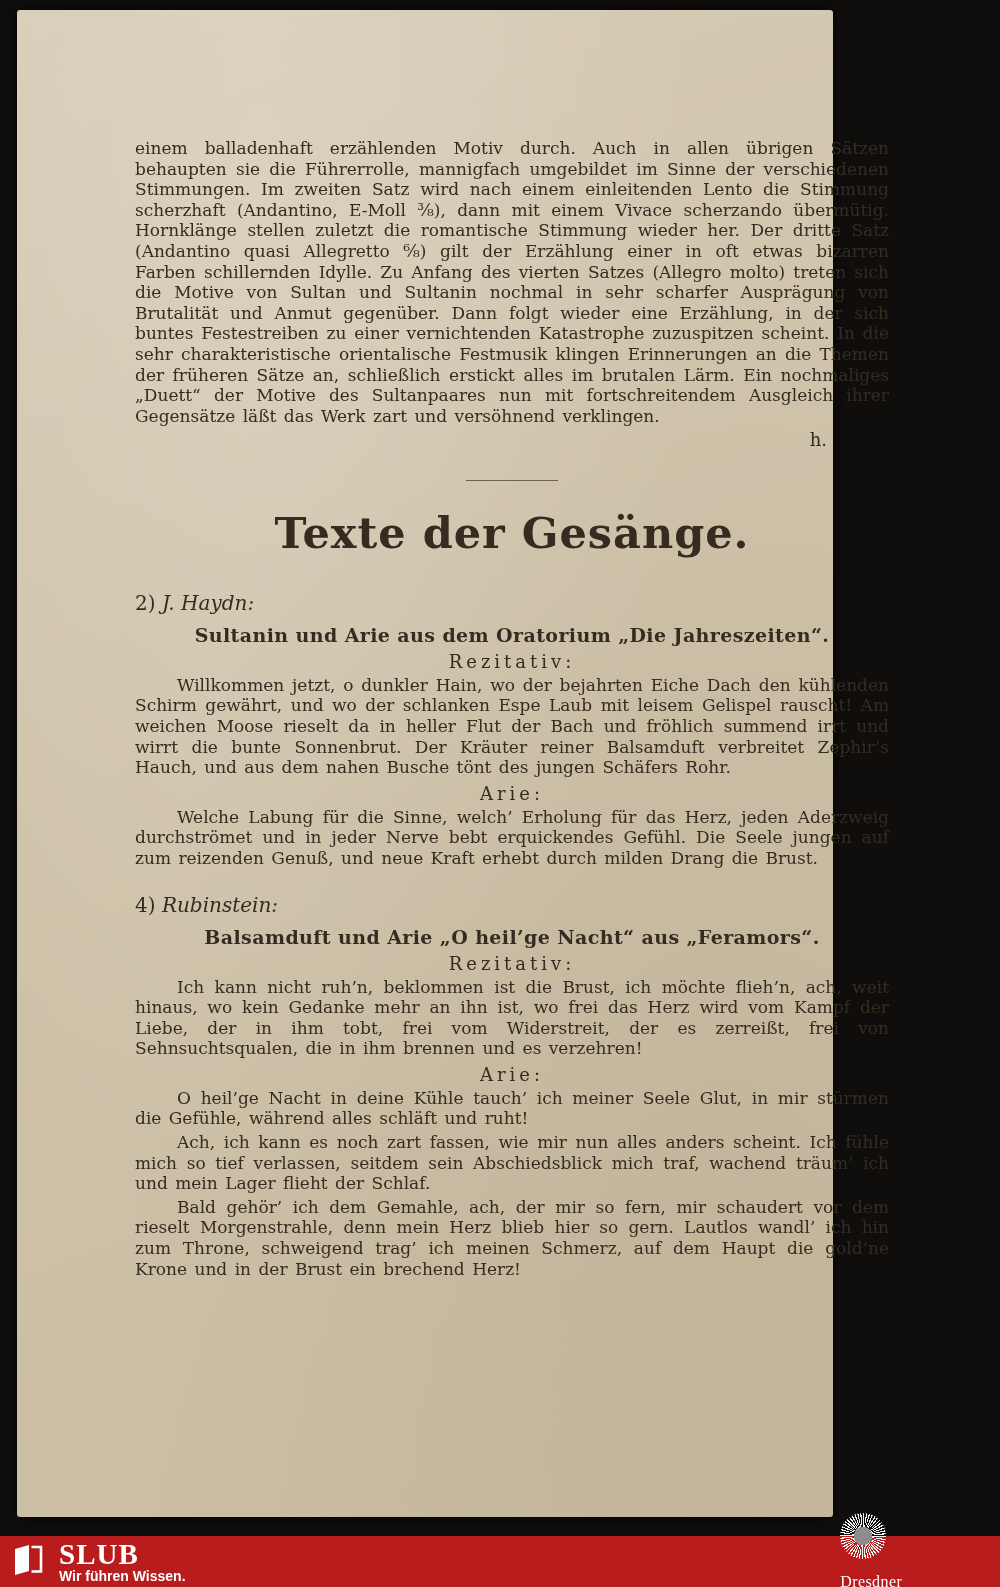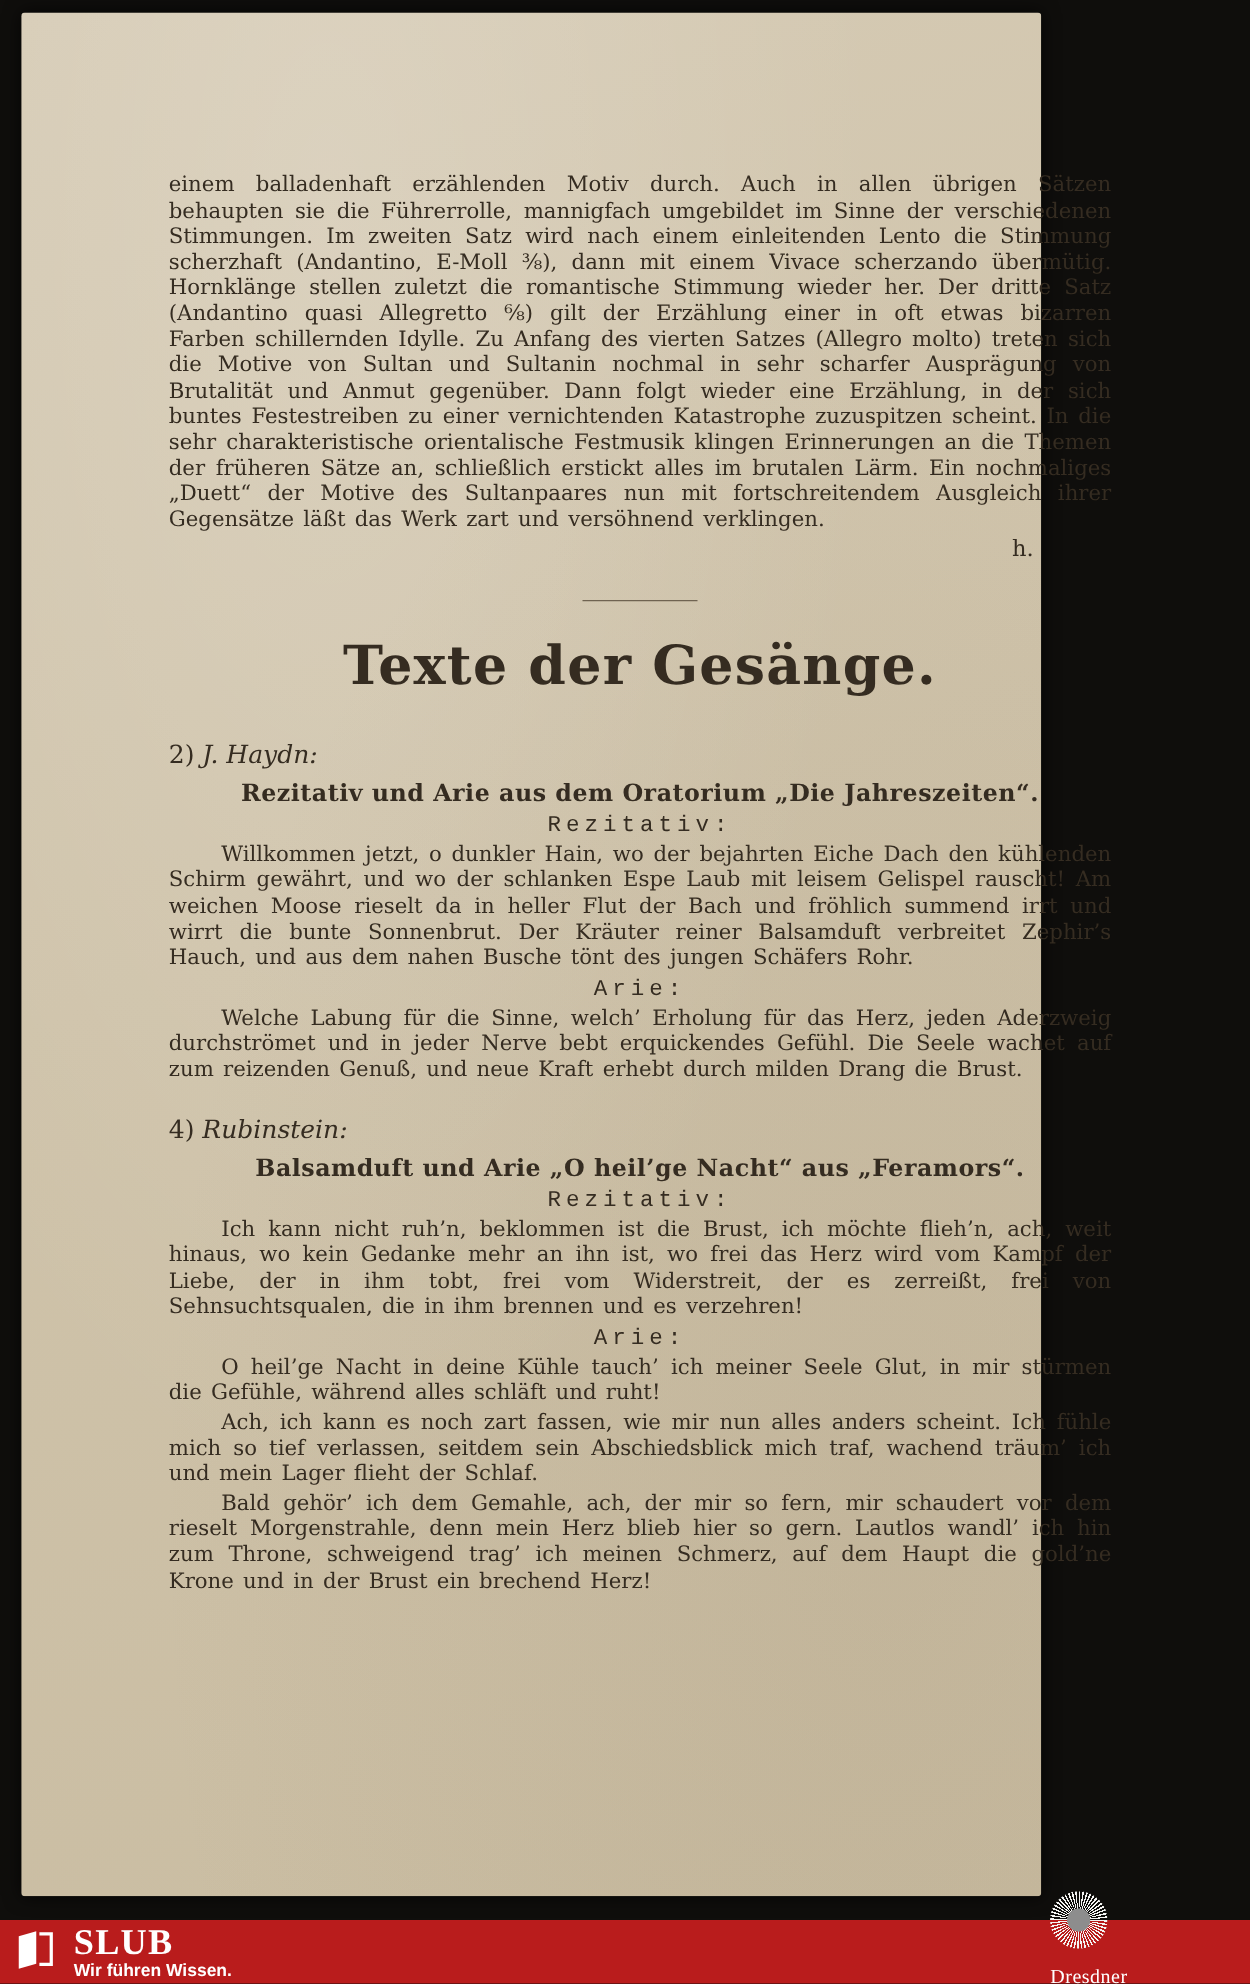--- a/index.html
+++ b/index.html
@@ -65,21 +65,20 @@
     text-align:center;
     font-weight:700;
     font-size:19px;
     letter-spacing:.4px;
   }
   .part-label{
     margin-top:5px;
     text-align:center;
     font-size:18px;
     letter-spacing:4px;
-    font-family:Liberation Mono, monospace;
   }
   .part-paras p{margin-top:3px;}
   .footer-bar{
     position:absolute;
     left:0;bottom:0;
     width:1000px;height:51px;
     background:#b91c1c;
     display:flex;
     align-items:center;
     justify-content:space-between;
@@ -135,30 +134,30 @@
 
     <p class="body">einem balladenhaft erzählenden Motiv durch.  Auch in allen übrigen Sätzen behaupten sie die Führerrolle, mannigfach umgebildet im Sinne der verschiedenen Stimmungen.  Im zweiten Satz wird nach einem einleitenden Lento die Stimmung scherzhaft (Andantino, E-Moll ³⁄₈), dann mit einem Vivace scherzando übermütig.  Hornklänge stellen zuletzt die romantische Stimmung wieder her.  Der dritte Satz (Andantino quasi Allegretto ⁶⁄₈) gilt der Erzählung einer in oft etwas bizarren Farben schillernden Idylle. Zu Anfang des vierten Satzes (Allegro molto) treten sich die Motive von Sultan und Sultanin nochmal in sehr scharfer Ausprägung von Brutalität und Anmut gegenüber.  Dann folgt wieder eine Erzählung, in der sich buntes Festestreiben zu einer vernichtenden Katastrophe zuzuspitzen scheint.  In die sehr charakteristische orientalische Festmusik klingen Erinnerungen an die Themen der früheren Sätze an, schließlich erstickt alles im brutalen Lärm. Ein nochmaliges „Duett“ der Motive des Sultanpaares nun mit fortschreitendem Ausgleich ihrer Gegensätze läßt das Werk zart und versöhnend verklingen.</p>
     <p class="signature">h.</p>
 
     <div class="divider"></div>
 
     <h1 class="title">Texte der Gesänge.</h1>
 
     <section class="sec1">
       <p class="composer"><span>2)</span> <span class="it">J. Haydn:</span></p>
-      <p class="heading">Rezitativ und Arie aus dem Oratorium „Die Jahreszeiten“.</p>
+      <p class="heading">Sultanin und Arie aus dem Oratorium „Die Jahreszeiten“.</p>
 
       <p class="part-label">Rezitativ:</p>
       <div class="part-paras">
         <p class="body indent">Willkommen jetzt, o dunkler Hain, wo der bejahrten Eiche Dach den kühlenden Schirm gewährt, und wo der schlanken Espe Laub mit leisem Gelispel rauscht!  Am weichen Moose rieselt da in heller Flut der Bach und fröhlich summend irrt und wirrt die bunte Sonnenbrut.  Der Kräuter reiner Balsamduft verbreitet Zephir’s Hauch, und aus dem nahen Busche tönt des jungen Schäfers Rohr.</p>
       </div>
 
       <p class="part-label">Arie:</p>
       <div class="part-paras">
-        <p class="body indent">Welche Labung für die Sinne, welch’ Erholung für das Herz, jeden Aderzweig durchströmet und in jeder Nerve bebt erquickendes Gefühl.  Die Seele wachet auf zum reizenden Genuß, und neue Kraft erhebt durch milden Drang die Brust.</p>
+        <p class="body indent">Welche Labung für die Sinne, welch’ Erholung für das Herz, jeden Aderzweig durchströmet und in jeder Nerve bebt erquickendes Gefühl.  Die Seele jungen auf zum reizenden Genuß, und neue Kraft erhebt durch milden Drang die Brust.</p>
       </div>
     </section>
 
     <section class="sec2">
       <p class="composer"><span>4)</span> <span class="it">Rubinstein:</span></p>
       <p class="heading">Balsamduft und Arie „O heil’ge Nacht“ aus „Feramors“.</p>
 
       <p class="part-label">Rezitativ:</p>
       <div class="part-paras">
         <p class="body indent">Ich kann nicht ruh’n, beklommen ist die Brust, ich möchte flieh’n, ach, weit hinaus, wo kein Gedanke mehr an ihn ist, wo frei das Herz wird vom Kampf der Liebe, der in ihm tobt, frei vom Widerstreit, der es zerreißt, frei von Sehnsuchtsqualen, die in ihm brennen und es verzehren!</p>

